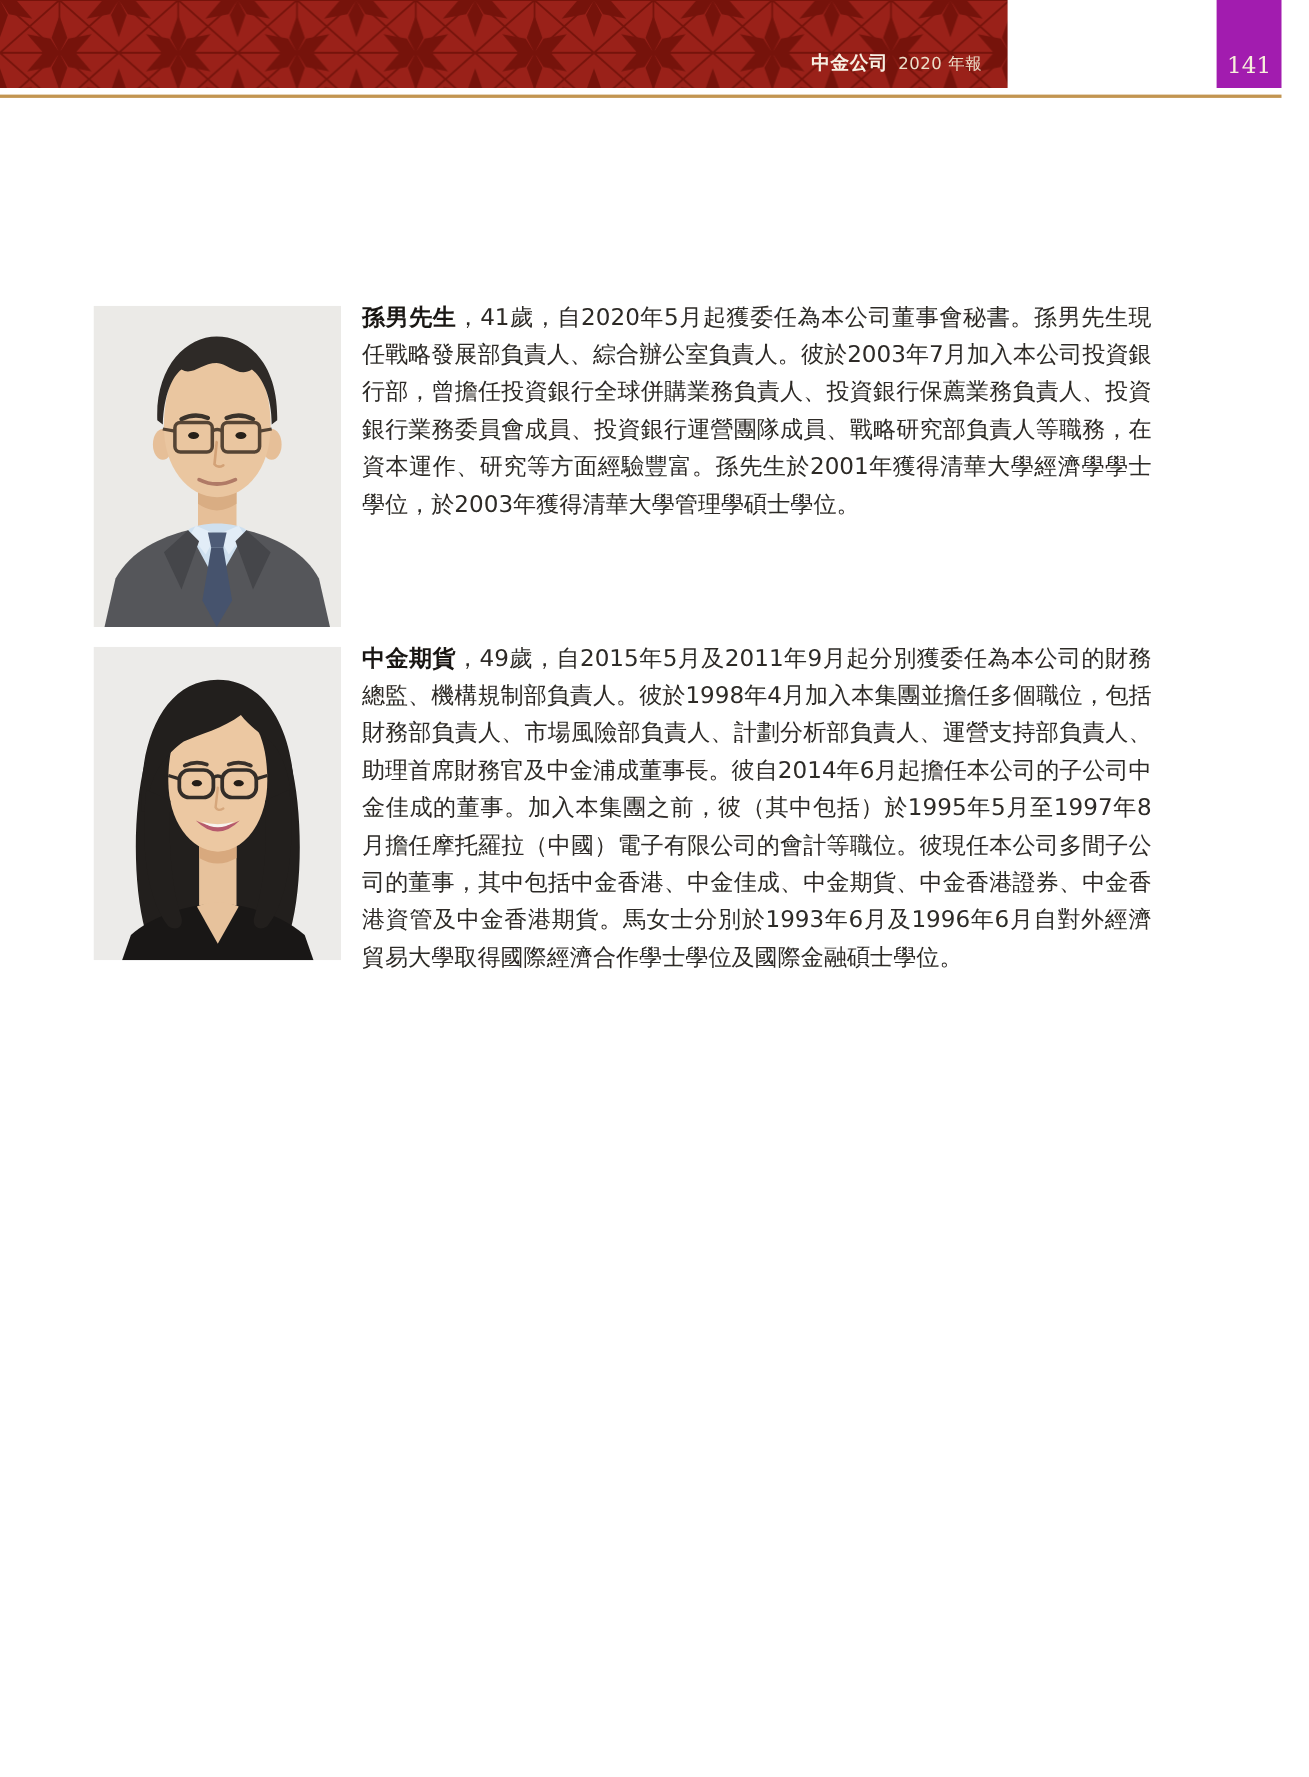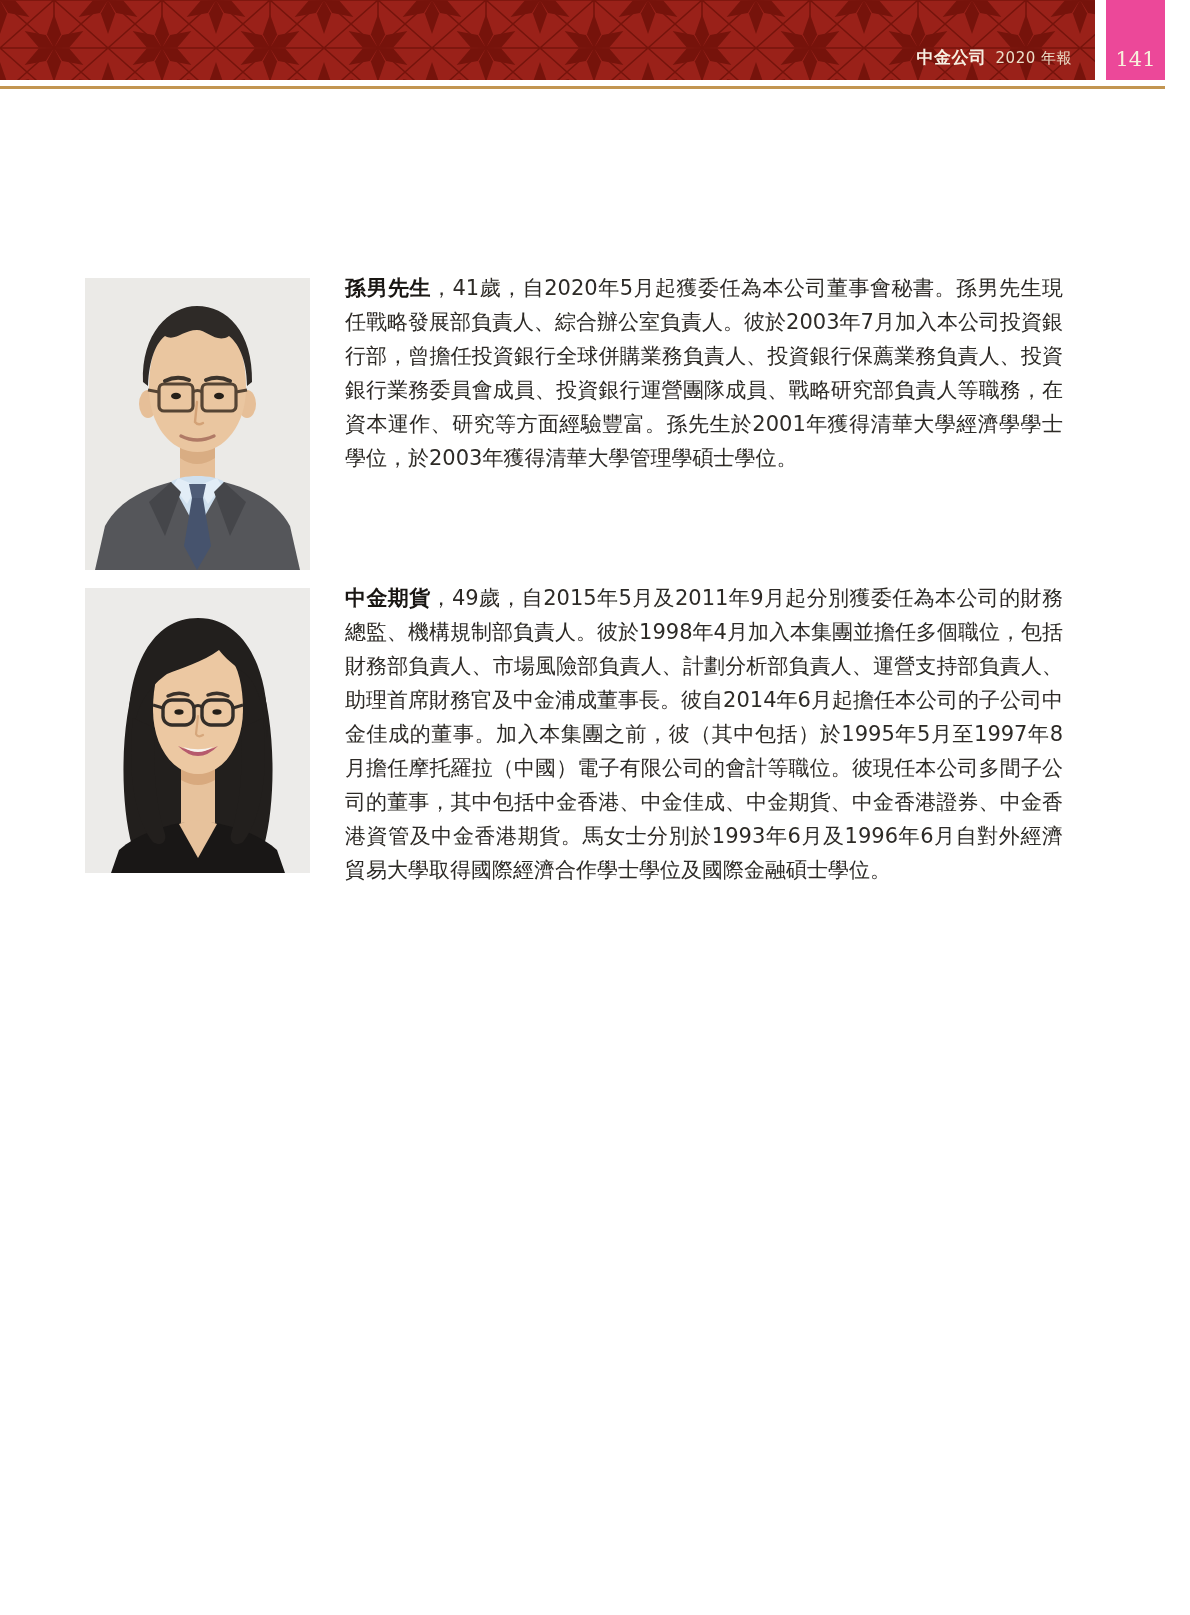--- a/index.html
+++ b/index.html
@@ -10,21 +10,21 @@
     height: 1615px;
     background: #ffffff;
     font-family: "DejaVu Sans", "Liberation Sans", sans-serif;
     overflow: hidden;
   }
 
   
   .band {
     position: absolute;
     left: 0; top: 0;
-    width: 1095px; height: 80px;
+    width: 916px; height: 80px;
     overflow: hidden;
   }
   .band svg { display: block; }
   .band-text {
     position: absolute;
     right: 23px; bottom: 11px;
     white-space: nowrap;
     color: #f2e7d8;
     letter-spacing: 0.5px;
   }
@@ -36,21 +36,21 @@
   .band-text .edition {
     font-weight: 400;
     font-size: 15px;
     margin-left: 9px;
     color: #ecdfc9;
   }
   .page-num-box {
     position: absolute;
     left: 1106px; top: 0;
     width: 59px; height: 80px;
-    background: #ec4899;
+    background: #a21caf;
     box-sizing: border-box;
     display: flex;
     align-items: flex-end;
     justify-content: center;
     padding-bottom: 9px;
     font-family: "DejaVu Serif", "Liberation Serif", serif;
     font-size: 21px;
     color: #f8f0dc;
   }
   .gold-rule {
@@ -64,21 +64,21 @@
   .bio { position: absolute; left: 85px; width: 978px; }
   .bio-1 { top: 278px; }
   .bio-2 { top: 588px; }
   .bio-photo {
     position: absolute; left: 0; top: 0;
     margin: 0; padding: 0;
     line-height: 0;
   }
   .bio-text {
     position: absolute;
-    left: 260px; top: -7px;
+    left: 244px; top: -7px;
     width: 718px;
     margin: 0;
     font-size: 21px;
     line-height: 34px;
     text-align: justify;
     color: #2d2a26;
   }
   .bio-text strong { font-weight: 700; color: #191613; }
 </style>
 </head>

